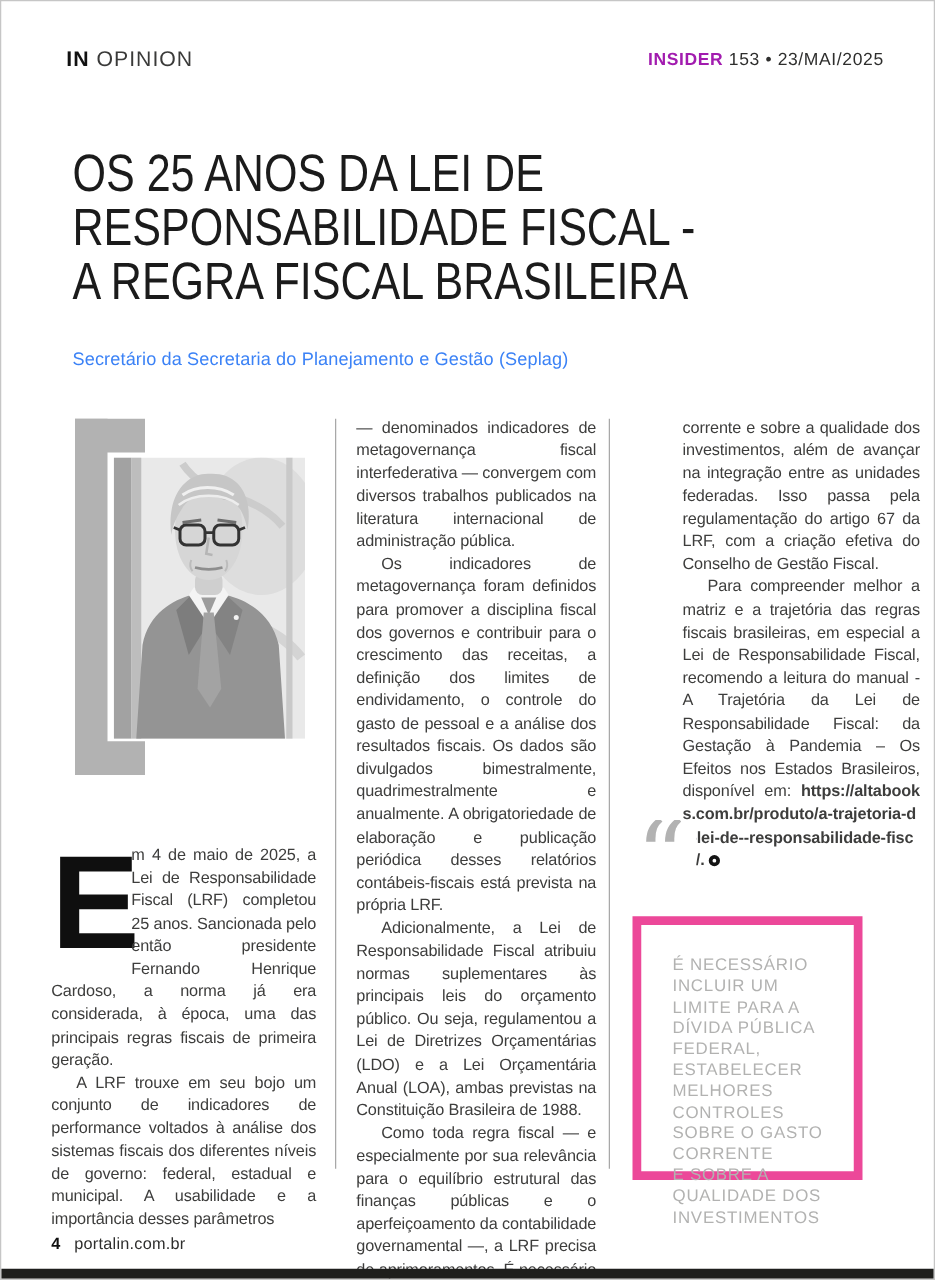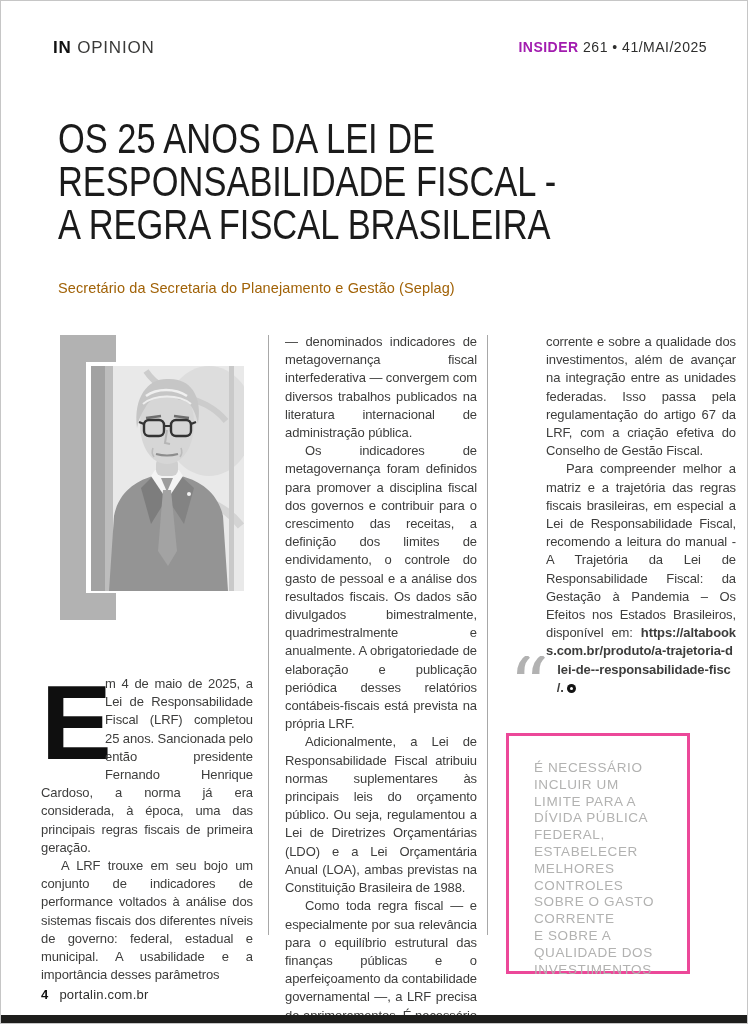--- a/index.html
+++ b/index.html
@@ -13,21 +13,21 @@
   .hdr-left .b{font-weight:bold;color:#111;}
   .hdr-right{position:absolute;right:40px;top:38px;font-size:14px;letter-spacing:.5px;color:#2e2e2d;}
   .hdr-right .b{font-weight:bold;color:#a21caf;}
   
   .title{
     position:absolute;left:57px;top:116px;width:760px;
     font-size:42px;line-height:43px;color:#1b1b1b;font-weight:400;
     transform:scaleX(.82);transform-origin:left top;white-space:pre-line;letter-spacing:0;
   }
   .byline{position:absolute;left:57px;top:257px;font-size:16px;font-weight:bold;color:#a2a2a1;letter-spacing:.8px;}
-  .role{position:absolute;left:57px;top:279px;font-size:14.5px;color:#a16207;letter-spacing:.1px;}
+  .role{position:absolute;left:57px;top:279px;font-size:14.5px;color:#3b82f6;letter-spacing:.1px;}
   
   .br-stem{position:absolute;left:59px;top:334px;width:26px;height:285px;background:#b2b2b2;}
   .br-top{position:absolute;left:59px;top:334px;width:56px;height:27px;background:#b2b2b2;}
   .br-bot{position:absolute;left:59px;top:592px;width:56px;height:27px;background:#b2b2b2;}
   .photo{position:absolute;left:90px;top:365px;width:153px;height:225px;}
   
   .vline{position:absolute;top:334px;width:1px;height:600px;background:#a8a8a8;}
   .vl1{left:267px;} .vl2{left:486px;}
   
   .col{position:absolute;font-size:13px;line-height:18.2px;color:#3d3d3c;letter-spacing:-.1px;}
@@ -42,21 +42,21 @@
   }
   .booklink{font-weight:bold;color:#3d3d3c;word-break:break-all;text-decoration:none;}
   .endmark{
     display:inline-block;width:9px;height:9px;border-radius:50%;background:#141414;
     vertical-align:-1px;margin-left:3px;position:relative;
   }
   .endmark::after{
     content:"";position:absolute;left:3px;top:3px;width:3px;height:3px;border-radius:50%;background:#ffffff;
   }
   
-  .quotebox{position:absolute;left:505px;top:732px;width:184px;height:241px;border:3px solid #ec4899;box-sizing:border-box;}
+  .quotebox{position:absolute;left:505px;top:732px;width:184px;height:211px;border:7px solid #ec4899;box-sizing:border-box;}
   .quotetext{
     position:absolute;left:25px;top:24px;right:8px;
     font-size:13.5px;line-height:16.8px;color:#b2b2b1;letter-spacing:.6px;white-space:pre-line;
   }
   .quotemark{
     position:absolute;left:506px;top:655px;font-family:"DejaVu Serif",serif;
     font-size:78px;line-height:60px;color:#b2b2b2;background:#ffffff;padding:0 8px 0 2px;height:52px;overflow:hidden;
   }
   
   .footer{position:absolute;left:40px;top:986px;font-size:13px;color:#2e2e2d;letter-spacing:.2px;}
@@ -67,21 +67,21 @@
 <body>
 
 <div class="page">
 
   <div class="hdr-left">
     <span class="b">IN</span>
     <span>OPINION</span>
   </div>
   <div class="hdr-right">
     <span class="b">INSIDER</span>
-    <span>261 • 41/MAI/2025</span>
+    <span>153 • 23/MAI/2025</span>
   </div>
 
   <div class="title">OS 25 ANOS DA LEI DE
 RESPONSABILIDADE FISCAL -
 A REGRA FISCAL BRASILEIRA</div>
   <div class="role">Secretário da Secretaria do Planejamento e Gestão (Seplag)</div>
 
   <div class="br-stem"></div>
   <div class="br-top"></div>
   <div class="br-bot"></div>

